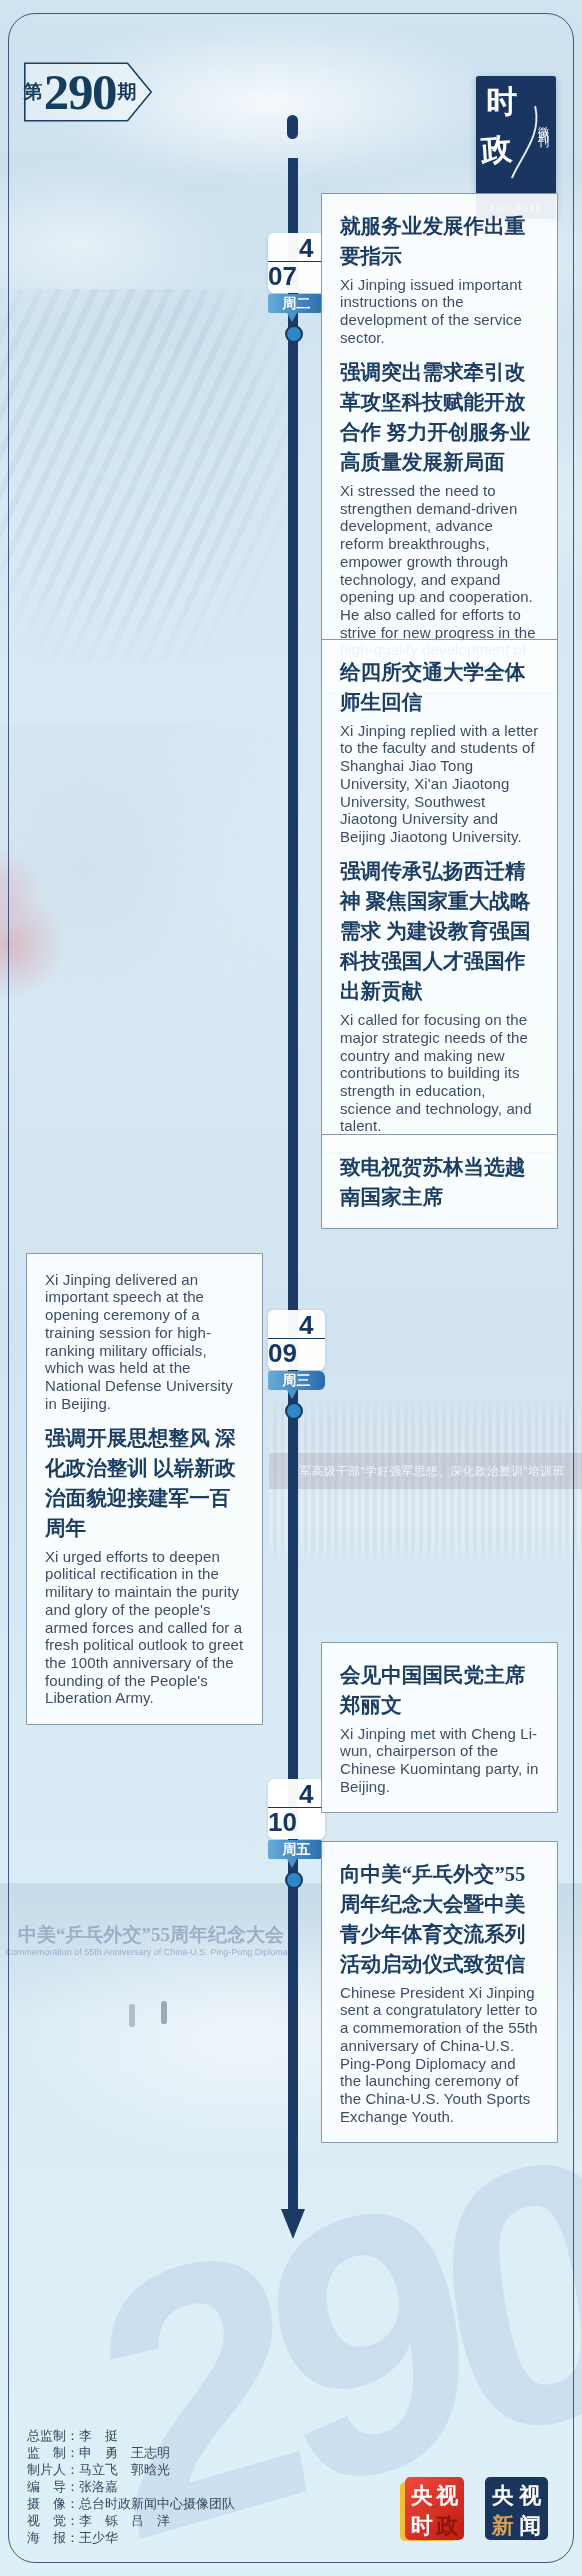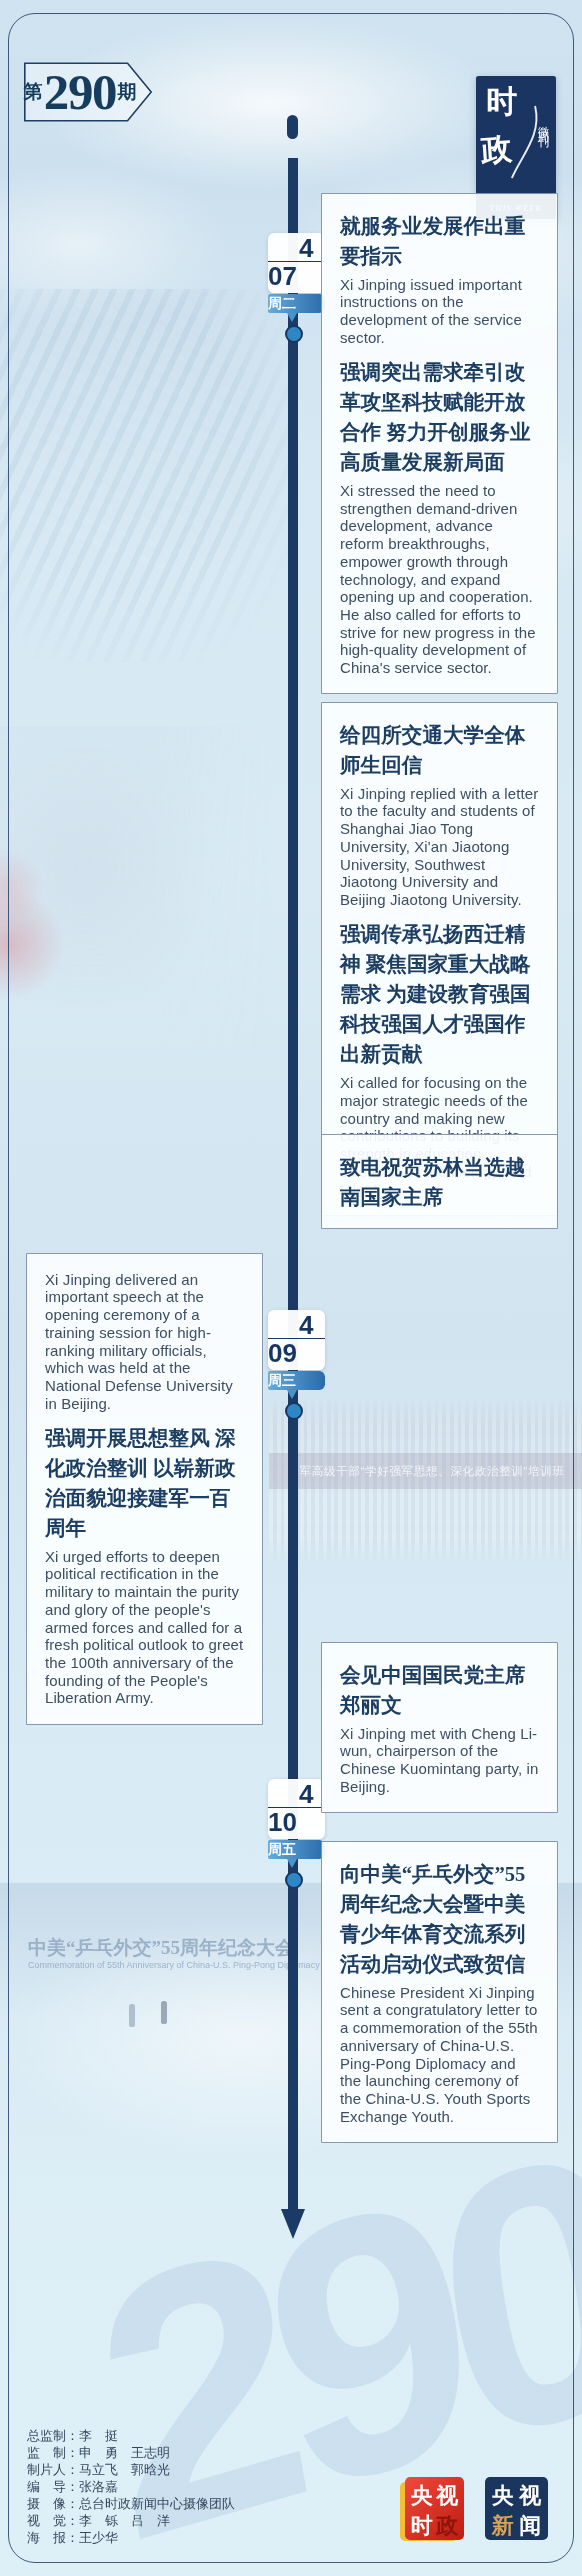--- a/index.html
+++ b/index.html
@@ -34,21 +34,21 @@
       linear-gradient(180deg,rgba(188,198,214,.40),rgba(226,236,244,.28) 60%,rgba(214,228,240,.12));
     -webkit-mask-image:linear-gradient(180deg,transparent 0,#000 18%,#000 85%,transparent);
             mask-image:linear-gradient(180deg,transparent 0,#000 18%,#000 85%,transparent);}
   .banner-mil{position:absolute;left:0;top:57px;width:100%;height:36px;
     background:rgba(150,138,160,.30);display:flex;align-items:center;justify-content:center;
     font-size:11.6px;letter-spacing:0.6px;color:rgba(255,255,255,.85);}
   .photo-pp{left:0;top:1883px;width:582px;height:321px;
     background:
       radial-gradient(ellipse at 42% 48%,rgba(255,255,255,.55),transparent 52%),
       linear-gradient(180deg,rgba(172,194,215,.42),rgba(214,231,243,.30) 42%,rgba(224,239,247,.10));}
-  .banner-pp{position:absolute;left:0;top:53px;width:302px;color:rgba(108,134,168,.55);padding-left:28px;}
+  .banner-pp{position:absolute;left:0;top:40px;width:302px;text-align:center;color:rgba(108,134,168,.55);}
   .banner-pp .z{font-family:"Liberation Serif",serif;font-weight:700;font-size:19px;line-height:23px;}
   .banner-pp .e{font-size:9px;line-height:13px;}
   .fig{position:absolute;width:5.8px;height:23px;border-radius:2.6px;background:rgba(110,130,155,.45);}
   .fig.a{left:129px;top:121px;} .fig.b{left:161px;top:118px;background:rgba(80,95,120,.5);}
 
   .watermark{left:96px;top:2166px;font-weight:700;font-size:360px;line-height:1;
     color:rgba(178,203,226,.42);letter-spacing:-24.4px;transform:rotate(-16deg) skewX(-6deg);
     font-family:"Liberation Sans",sans-serif;pointer-events:none;}
 
   .frame{left:7.7px;right:7.7px;top:13px;bottom:13px;border:1.3px solid rgba(24,55,95,.8);border-radius:27px;pointer-events:none;}
@@ -74,21 +74,21 @@
   .tl-dot{left:287px;top:115px;width:11px;height:24px;border-radius:5.8px;background:#1c3a66;}
   .tl-line{left:288px;top:158px;width:10.3px;height:2051px;background:#1c3a66;}
   .tl-arrow{left:281px;top:2209px;width:0;height:0;border-left:12.2px solid transparent;border-right:12.2px solid transparent;border-top:30px solid #1c3a66;}
 
   .date-marker{position:absolute;left:268px;width:57px;}
   .date-box{background:rgba(255,255,255,.96);border-radius:6.4px;padding:1.9px 0 3.2px;box-shadow:0 1.3px 3.9px rgba(30,60,100,.18);}
   .date-month{font-weight:700;font-size:26px;line-height:26px;color:#17365f;text-align:right;padding-right:11.6px;}
   .date-rule{border-top:1.9px solid #17365f;margin:0.6px 0;}
   .date-day{font-weight:700;font-size:26px;line-height:27px;color:#17365f;}
   .week-badge{margin-top:0.6px;width:57px;height:19px;background:linear-gradient(90deg,#66abd9,#2a6aab);
-    color:#fff;font-weight:700;font-size:14px;line-height:19px;text-align:left;border-radius:1.9px 5.8px 5.8px 1.9px;box-sizing:border-box;}
+    color:#fff;font-weight:700;font-size:14px;line-height:19px;text-align:center;border-radius:1.9px 5.8px 5.8px 1.9px;box-sizing:border-box;}
   .pin{width:0;height:0;margin-left:19px;border-left:5.8px solid transparent;border-right:5.8px solid transparent;border-top:9.6px solid #4b94c9;}
   .node{width:14px;height:14px;margin-left:16.7px;margin-top:3.2px;background:#2f86c5;border:2.6px solid #16375f;border-radius:50%;}
 
   
   .card{position:absolute;width:237px;background:rgba(251,254,255,.93);border:0.6px solid rgba(40,70,110,.55);
     border-radius:1.3px;padding:16.7px 18px;box-sizing:border-box;}
   .card.right{left:321px;} .card.left{left:26px;}
   .zh{margin:0 0 5.1px;font-family:Liberation Serif, serif;font-weight:700;font-size:20.6px;line-height:30px;color:#1d3e63;}
   .en{margin:0 0 10.3px;font-size:15px;line-height:17.7px;color:#3d4e63;letter-spacing:0.1px;}
   .card :last-child{margin-bottom:0;}
@@ -194,21 +194,21 @@
   <div class="node"></div>
 </div>
 
 <section class="card right" style="top:193px">
   <h2 class="zh">就服务业发展作出重要指示</h2>
   <p class="en">Xi Jinping issued important instructions on the development of the service sector.</p>
   <h2 class="zh">强调突出需求牵引改革攻坚科技赋能开放合作 努力开创服务业高质量发展新局面</h2>
   <p class="en">Xi stressed the need to strengthen demand-driven development, advance reform breakthroughs, empower growth through technology, and expand opening up and cooperation. He also called for efforts to strive for new progress in the high-quality development of China's service sector.</p>
 </section>
 
-<section class="card right" style="top:702px">
+<section class="card right" style="top:639px">
   <h2 class="zh">给四所交通大学全体师生回信</h2>
   <p class="en">Xi Jinping replied with a letter to the faculty and students of Shanghai Jiao Tong University, Xi'an Jiaotong University, Southwest Jiaotong University and Beijing Jiaotong University.</p>
   <h2 class="zh">强调传承弘扬西迁精神 聚焦国家重大战略需求 为建设教育强国科技强国人才强国作出新贡献</h2>
   <p class="en">Xi called for focusing on the major strategic needs of the country and making new contributions to building its strength in education, science and technology, and talent.</p>
 </section>
 
 <section class="card right" style="top:1134px">
   <h2 class="zh">致电祝贺苏林当选越南国家主席</h2>
 </section>
 

